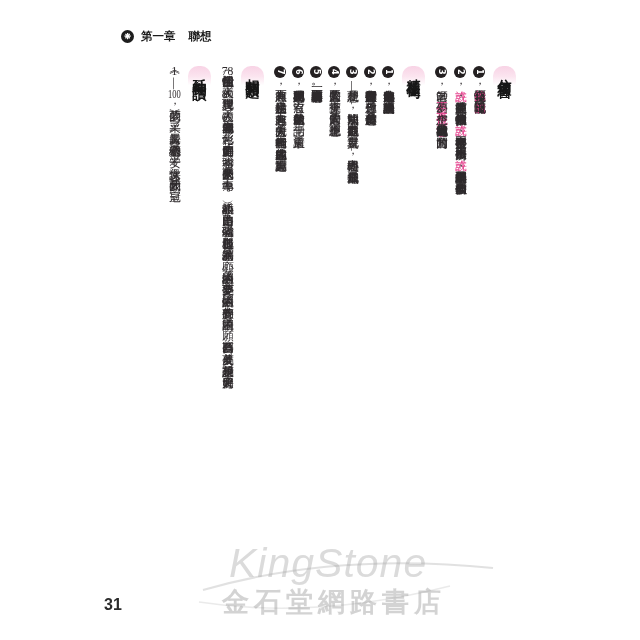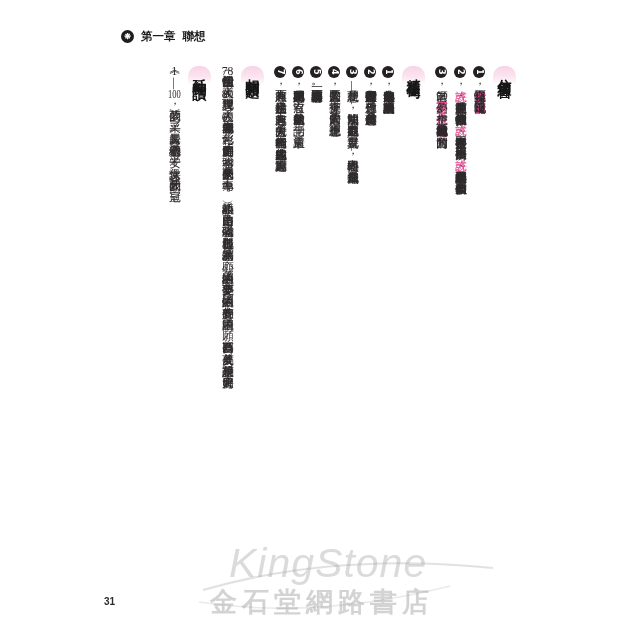--- a/index.html
+++ b/index.html
@@ -18,21 +18,21 @@
     display: flex; align-items: center; gap: 7px;
     font-family: "Liberation Sans", sans-serif;
     font-size: 11.5px; font-weight: 700; color: #1c1c1c;
   }
   .chapter-icon {
     width: 13px; height: 13px; border-radius: 50%;
     background: #1d1d1d; color:#fff;
     font-size: 8px; line-height: 13px; text-align: center;
     display: inline-block;
   }
-  .chapter-title { }
+  .chapter-title { margin-left: 6px; }
 
   
   .content {
     position: absolute; top: 66px; right: 124px; height: 560px;
     writing-mode: vertical-rl; text-orientation: mixed;
     font-size: 11.6px; line-height: 15px;
     color: #2e2a2c; z-index: 2;
   }
   .sec { margin-block-end: 9px; }
   .sec-header {
@@ -65,37 +65,37 @@
   .wm { position: absolute; pointer-events: none; z-index: 1; }
   .wm-logo {
     left: 229px; top: 540px;
     font-family: Liberation Sans, sans-serif;
     font-style: italic; font-weight: 400;
     font-size: 41px; letter-spacing: 1px;
     color: rgba(160,160,160,0.38);
   }
   .wm-swoosh { left: 195px; top: 528px; }
   .wm-store {
-    left: 210px; top: 584px;
+    left: 222px; top: 584px;
     font-family: "Liberation Serif", serif;
     font-weight: 700; font-size: 27px; letter-spacing: 5px;
     color: rgba(150,150,150,0.42);
   }
   .wm-url {
     left: 222px; top: 611px;
     font-family: "Liberation Sans", sans-serif;
     font-size: 16.5px; letter-spacing: 2px;
     color: rgba(165,165,165,0.45);
   }
 
   
   .page-number {
     position: absolute; left: 104px; top: 596px;
     font-family: "Liberation Sans", sans-serif;
-    font-size: 10px; font-weight: 700; color: #2b2b2b;
+    font-size: 16px; font-weight: 700; color: #2b2b2b;
     z-index: 2;
   }
 </style>
 </head>
 <body>
 
 <div class="page">
 
   <div class="wm wm-logo">KingStone</div>
   <svg class="wm wm-swoosh" width="310" height="110" viewBox="0 0 310 110">

